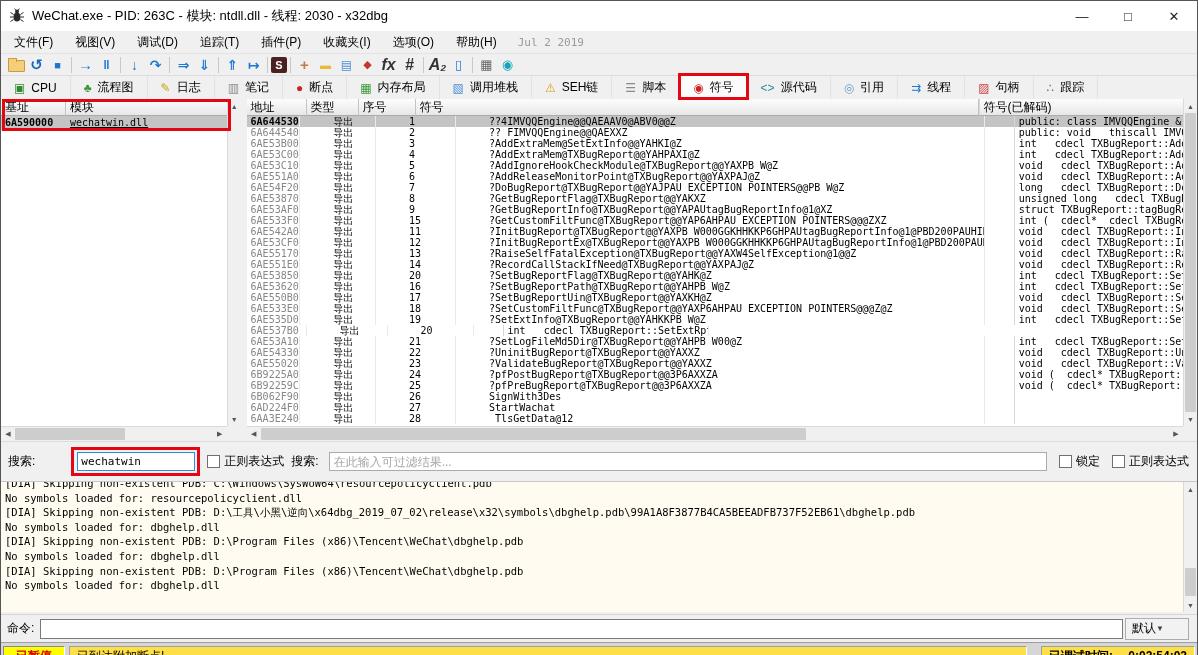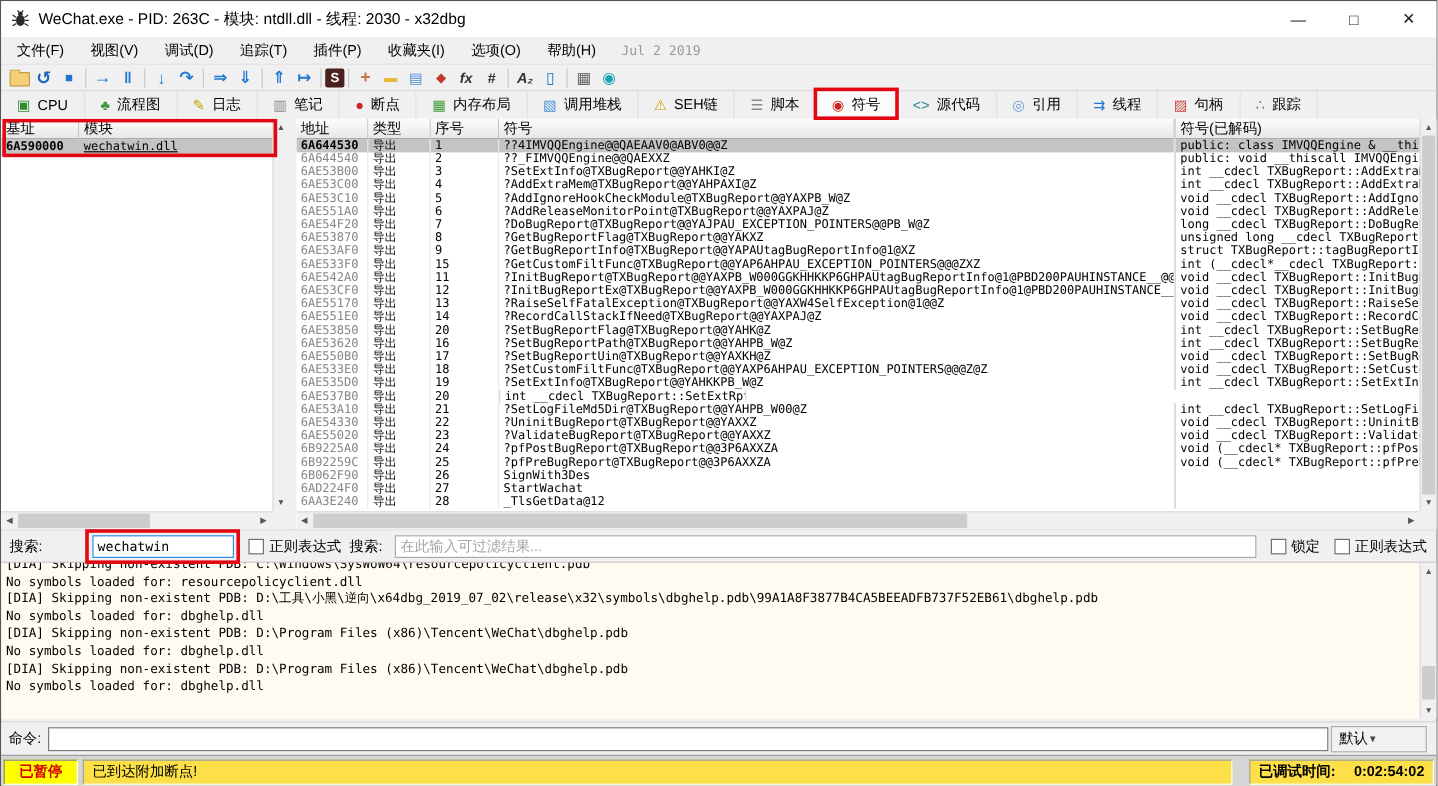--- a/index.html
+++ b/index.html
@@ -15,21 +15,21 @@
   .win-btn { width:46px; height:100%; display:flex; align-items:center; justify-content:center; font-size:13px; color:#222; }
 
   
   .menubar { height:22px; background:#F0F0F0; display:flex; align-items:center; padding-left:2px; flex:0 0 auto; }
   .menu-item { padding:0 11px; height:100%; display:flex; align-items:center; }
   .menu-date { color:#9A9A9A; font-family:"DejaVu Sans Mono",monospace; font-size:11px; margin-left:10px; }
 
   
   .toolbar { height:22px; background:#F0F0F0; border-top:1px solid #E3E3E3; display:flex; align-items:center; padding-left:4px; flex:0 0 auto; }
   .ticon { width:21px; height:20px; display:inline-flex; align-items:center; justify-content:center; font-size:13px; font-weight:bold; }
-  .ttext { font-style:italic; font-weight:bold; font-size:12px; }
+  .ttext { font-style:italic; font-weight:bold; font-size:16px; }
   .tsep { width:1px; height:16px; background:#C8C8C8; margin:0 3px; align-self:center; }
   .scylla-icon { background:#4A2020; color:#fff; font-weight:bold; font-size:11px; width:16px; height:16px; border-radius:2px; font-style:normal; }
   .folder-icon { position:relative; }
   .folder-icon::before { content:""; position:absolute; left:3px; top:5px; width:15px; height:10px; background:#F5CE79; border:1px solid #C89B3C; border-radius:1px; }
   .folder-icon::after { content:""; position:absolute; left:3px; top:3px; width:7px; height:3px; background:#F5CE79; border:1px solid #C89B3C; border-bottom:none; border-radius:1px 1px 0 0; }
 
   
   .tabbar { height:24px; background:#F0F0F0; border-top:1px solid #DCDCDC; display:flex; align-items:stretch; flex:0 0 auto; }
   .tab { position:relative; display:flex; align-items:center; gap:6px; padding:0 13px; border-right:1px solid #E2E2E2; white-space:nowrap; }
   .tab.active { background:#FBFBFB; }
@@ -49,40 +49,40 @@
 
   .m-base { width:65px; }
   .m-name { width:175px; }
   .mod-row { display:flex; height:14px; line-height:14px; font-family:"DejaVu Sans Mono",monospace; font-size:10px; }
   .mod-row.sel { background:#C4C4C4; }
   .mod-row .m-base { padding-left:4px; font-weight:bold; }
   .mod-row .m-name { padding-left:4px; text-decoration:underline; }
   .mod-ann { left:1px; top:0; width:229px; height:32px; }
 
   .c-addr { width:60px; } .c-type { width:52px; } .c-ord { width:57px; } .c-sym { width:563px; } .c-dec { width:206px; }
-  .sym-row { display:flex; height:11px; line-height:11px; font-family:"DejaVu Sans Mono",monospace; font-size:10px; white-space:pre; }
+  .sym-row { display:flex; height:11px; line-height:11px; font-family:"DejaVu Sans Mono",monospace; font-size:10px; white-space:pre;gap:29px; }
   .sym-row > span { padding-left:4px; overflow:hidden; border-right:1px solid #EAEAEA; }
   .sym-row .c-addr { color:#878787; }
   .sym-row.sel { background:#C4C4C4; }
   .sym-row.sel .c-addr { color:#000; font-weight:bold; }
   .c-dec { border-left:1px solid #D6D6D6;text-align:right; }
 
   
   .vscroll { position:absolute; top:0; right:0; bottom:15px; width:14px; background:#F0F0F0; border-left:1px solid #DADADA; }
   .vscroll .arr { position:absolute; left:0; width:13px; height:14px; display:flex; align-items:center; justify-content:center; font-size:7px; color:#555; }
   .vscroll .arr.up { top:0; } .vscroll .arr.dn { bottom:0; }
   .vthumb { position:absolute; left:1px; width:11px; background:#CDCDCD; border-radius:1px; }
   .hscroll { position:absolute; left:0; bottom:0; height:15px; background:#F0F0F0; border-top:1px solid #DADADA; }
   .hscroll .arr { position:absolute; top:0; width:14px; height:14px; display:flex; align-items:center; justify-content:center; font-size:7px; color:#555; }
   .hscroll .arr.lt { left:0; } .hscroll .arr.rt { right:0; }
   .hthumb { position:absolute; top:1px; height:12px; background:#CDCDCD; border-radius:1px; }
   .corner { position:absolute; right:0; bottom:0; width:14px; height:15px; background:#F0F0F0; }
 
   
-  .searchrow { height:27px; background:#F0F0F0; border-top:1px solid #DCDCDC; display:flex; align-items:center; flex:0 0 auto; }
+  .searchrow { height:40px; background:#F0F0F0; border-top:1px solid #DCDCDC; display:flex; align-items:center; flex:0 0 auto; }
   .searchrow label { margin:0 5px 0 7px; white-space:nowrap; }
   .search-wrap { position:relative; display:inline-block;margin-left:37px; }
   .search-wrap input { width:118px; height:19px; border:1px solid #2B8CE6; padding:0 3px; font-family:"DejaVu Sans Mono",monospace; font-size:11px; outline:none; }
   .search-ann { left:-6px; top:-5px; right:-5px; bottom:-5px; }
   .cb { width:13px; height:13px; background:#fff; border:1px solid #707070; display:inline-block; margin:0 4px 0 12px; flex:0 0 auto; }
   .cb-label { white-space:nowrap; }
   .filter-input { flex:1 1 auto; height:19px; border:1px solid #ABABAB; margin-left:5px; padding:0 4px; font-size:12px; outline:none; }
   .filter-input::placeholder { color:#A6A6A6; }
   .searchrow .tail { margin-right:8px; }
 
@@ -91,21 +91,21 @@
   .log-lines { padding-left:4px; margin-top:-6px; }
   .log-line { font-family:"DejaVu Sans Mono",monospace; font-size:10.5px; line-height:14.6px; white-space:pre; }
   .log-scroll { position:absolute; top:0; right:0; bottom:0; width:14px; background:#F0F0F0; border-left:1px solid #DADADA; }
 
   .gap { height:2px; flex:0 0 auto; }
 
   
   .cmdrow { height:28px; background:#F0F0F0; border-top:1px solid #D6D6D6; display:flex; align-items:center; flex:0 0 auto; }
   .cmdrow label { margin:0 6px 0 6px; white-space:nowrap; }
   .cmd-input { flex:1 1 auto; height:20px; border:1px solid #7A7A7A; background:#fff; padding:0 4px; font-family:"DejaVu Sans Mono",monospace; font-size:11px; outline:none; }
-  .cmd-dropdown { width:80px; height:22px; margin:0 8px 0 2px; background:#F2F2F2; border:1px solid #ADADAD; display:flex; align-items:center; padding:0 6px; flex:0 0 auto; }
+  .cmd-dropdown { width:64px; height:22px; margin:0 8px 0 2px; background:#F2F2F2; border:1px solid #ADADAD; display:flex; align-items:center; padding:0 6px; flex:0 0 auto; }
   .dd-arrow { font-size:8px; color:#444; }
 
   
   .statusbar { height:27px; margin-top:auto; background:#D6D6D6; border-top:1px solid #9E9E9E; display:flex; align-items:center; flex:0 0 auto; }
   .badge-paused { background:#FFFF00; color:#D40000; font-weight:bold; padding:0 12px; height:21px; display:flex; align-items:center; margin-left:2px; border:1px solid; border-color:#8A8A8A #FFF #FFF #8A8A8A; }
   .status-section { height:21px; display:flex; align-items:center; padding:0 7px; margin-left:4px; border:1px solid; border-color:#A0A0A0 #FDFDFD #FDFDFD #A0A0A0; background:#fde047; }
   .status-msg { width:958px; }
   .status-time { margin-left:auto; margin-right:2px; font-weight:bold; white-space:nowrap; gap:6px; }
 </style>
 </head>
@@ -295,21 +295,21 @@
     <span class="c-addr">6A644540</span>
     <span class="c-type">导出</span>
     <span class="c-ord">2</span>
     <span class="c-sym">??_FIMVQQEngine@@QAEXXZ</span>
     <span class="c-dec">public: void __thiscall IMVQQEngine::`default constructor closure'(void)</span>
   </div>
           <div class="sym-row">
     <span class="c-addr">6AE53B00</span>
     <span class="c-type">导出</span>
     <span class="c-ord">3</span>
-    <span class="c-sym">?SetExtInfo@TXBugReport@@YAHKI@Z</span>
+    <span class="c-sym">?AddExtraMem@SetExtInfo@@YAHKI@Z</span>
     <span class="c-dec">int __cdecl TXBugReport::AddExtraMem(unsigned long,unsigned int)</span>
   </div>
           <div class="sym-row">
     <span class="c-addr">6AE53C00</span>
     <span class="c-type">导出</span>
     <span class="c-ord">4</span>
     <span class="c-sym">?AddExtraMem@TXBugReport@@YAHPAXI@Z</span>
     <span class="c-dec">int __cdecl TXBugReport::AddExtraMem(void *,unsigned int)</span>
   </div>
           <div class="sym-row">

